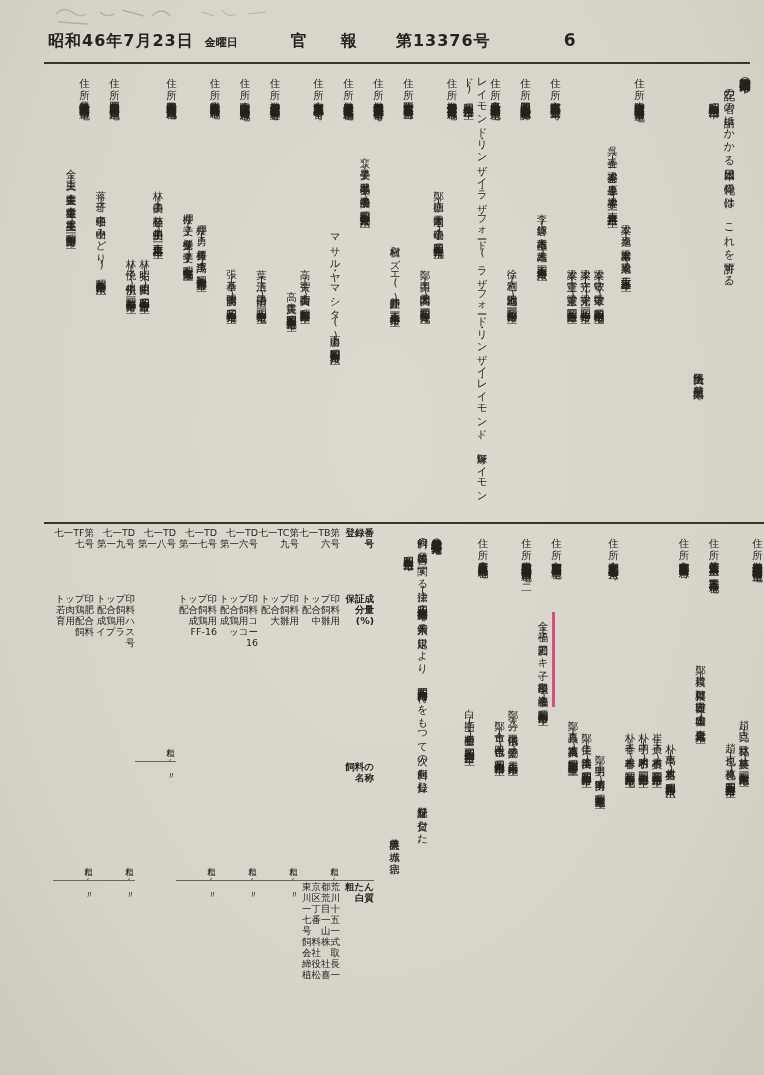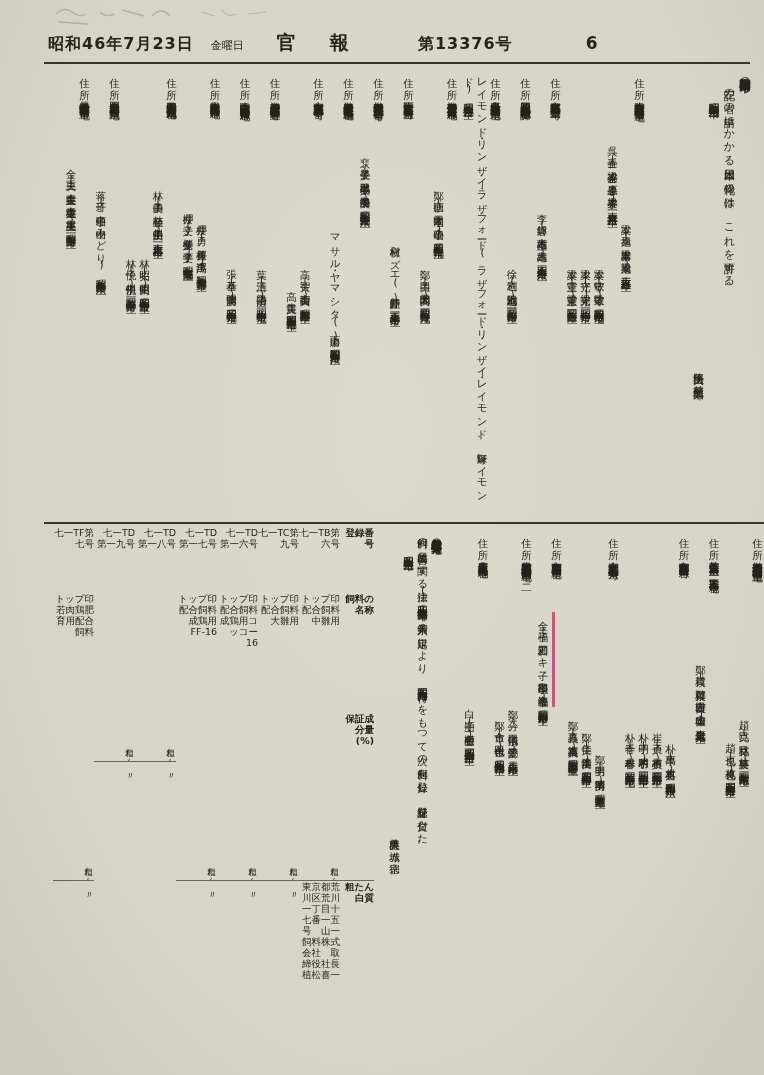--- a/index.html
+++ b/index.html
@@ -6,23 +6,23 @@
   body{
     width:764px;height:1075px;position:relative;overflow:hidden;
     background:radial-gradient(ellipse at 50% 40%, #dcd9cf 0%, #d6d3c8 70%, #ccc9bd 100%);
     font-family:"DejaVu Sans","Liberation Sans",sans-serif;
     color:#26221e;
   }
   .page{position:absolute;inset:0;}
   
   .hdr{position:absolute;left:48px;top:30px;width:700px;height:30px;white-space:nowrap;}
   .hdr-date{font-size:16px;font-weight:bold;letter-spacing:1px;}
-  .hdr-week{font-size:11px;font-weight:normal;margin-left:12px;}
-  .hdr-title{font-size:19px;font-weight:bold;letter-spacing:34px;margin-left:28px;}
-  .hdr-issue{font-size:16px;font-weight:bold;margin-left:30px;letter-spacing:1px;}
+  .hdr-week{font-size:11px;font-weight:bold;margin-left:6px;}
+  .hdr-title{font-size:16px;font-weight:bold;letter-spacing:34px;margin-left:48px;}
+  .hdr-issue{font-size:16px;font-weight:bold;letter-spacing:1px;}
   .hdr-page{font-size:17px;font-weight:bold;margin-left:68px;}
   .rule{position:absolute;background:#38332c;}
   .rule-top{left:44px;top:62px;width:706px;height:2px;}
   .rule-mid{left:44px;top:522px;width:720px;height:2px;}
   
   .v{writing-mode:vertical-rl;text-orientation:upright;}
   .vl{display:block;line-height:13.5px;font-size:10.5px;letter-spacing:0.5px;}
   .vl span{display:inline;}
   .entry{display:block;margin-left:3px;}
   .addr{}
@@ -202,26 +202,26 @@
     <span class="vl">飼料の品質改善に関する法律(昭和二十八年法律第三十五号)第六条の規定により、昭和四十六年三月一日付けをもつて次の飼料を登録し、登録証を交付した。</span>
     <span class="vl date">昭和四十六年七月二十三日</span>
     <span class="vl sig">農林大臣　赤城　宗徳</span>
   </div>
 
   <div id="ftable">
       <div class="fcol hcol">
         <div class="band bandc b-reg">
           <div class="vl hlab"><span>登録番号</span></div>
         </div>
+        <div class="band bandc b-comp">
+          <div class="vl hlab"><span>保証成分量(%)</span></div>
+        </div>
         <div class="band bandc b-name">
           <div class="vl hlab"><span>飼料の名称</span></div>
         </div>
-        <div class="band bandc b-comp">
-          <div class="vl hlab"><span>保証成分量(%)</span></div>
-        </div>
         <div class="band bandc b-own">
           <div class="vl hlab"><span>粗たん白質</span></div>
         </div>
       </div>
       <div class="fcol">
         <div class="band b-reg">
           <div class="vl "><span>七一TB第六号</span></div>
         </div>
         <div class="band b-name">
           <div class="vl "><span>トップ印配合飼料中雛用</span></div>
@@ -298,20 +298,23 @@
           <div class="pair"><span class="pl">粗灰分</span><span class="pv">一二・五〇以下</span></div>
         </div>
         <div class="band b-own">
           <div class="vl own-ditto"><span>〃</span></div>
         </div>
       </div>
       <div class="fcol">
         <div class="band b-reg">
           <div class="vl "><span>七一TD第一九号</span></div>
         </div>
+        <div class="band b-name">
+          <div class="vl "><span>トップ印配合飼料成鶏用ハイプラス号</span></div>
+        </div>
         <div class="band b-comp v">
           <div class="pair"><span class="pl">粗たん白質</span><span class="pv">一六・〇〇以上</span></div>
           <div class="pair"><span class="pl">粗脂肪</span><span class="pv">二・五〇以上</span></div>
           <div class="pair"><span class="pl">粗繊維</span><span class="pv">六・〇〇以下</span></div>
           <div class="pair"><span class="pl">粗灰分</span><span class="pv">一二・五〇以下</span></div>
         </div>
         <div class="band b-own">
           <div class="vl own-ditto"><span>〃</span></div>
         </div>
       </div>

